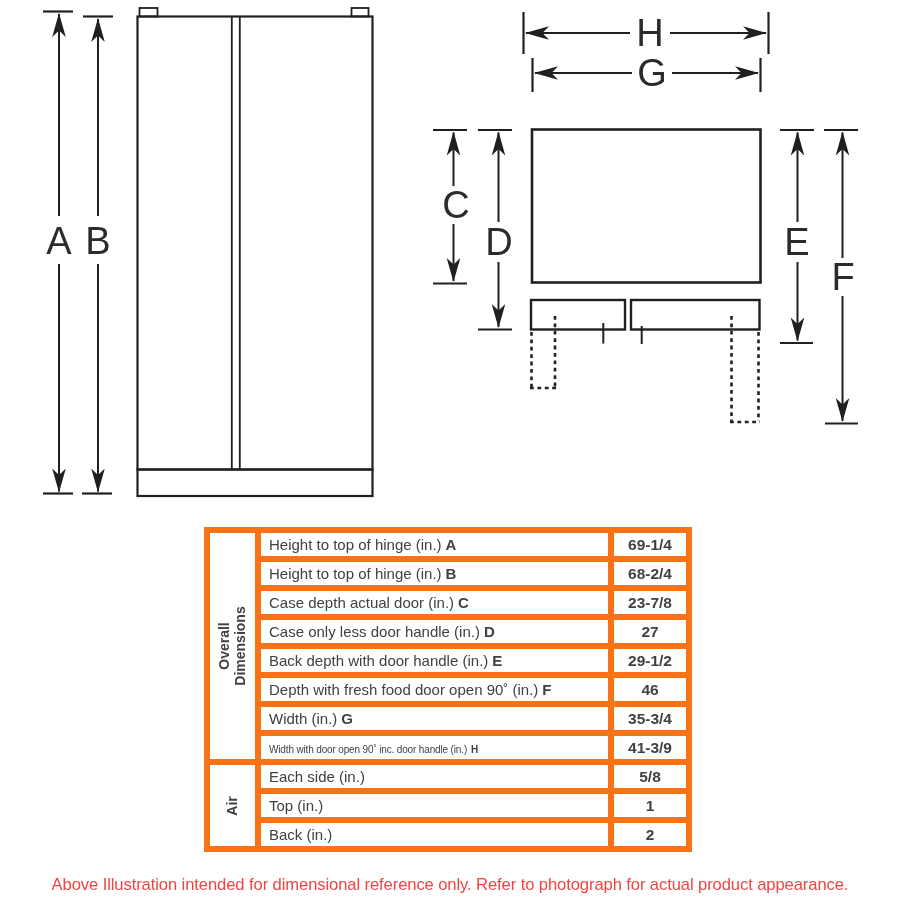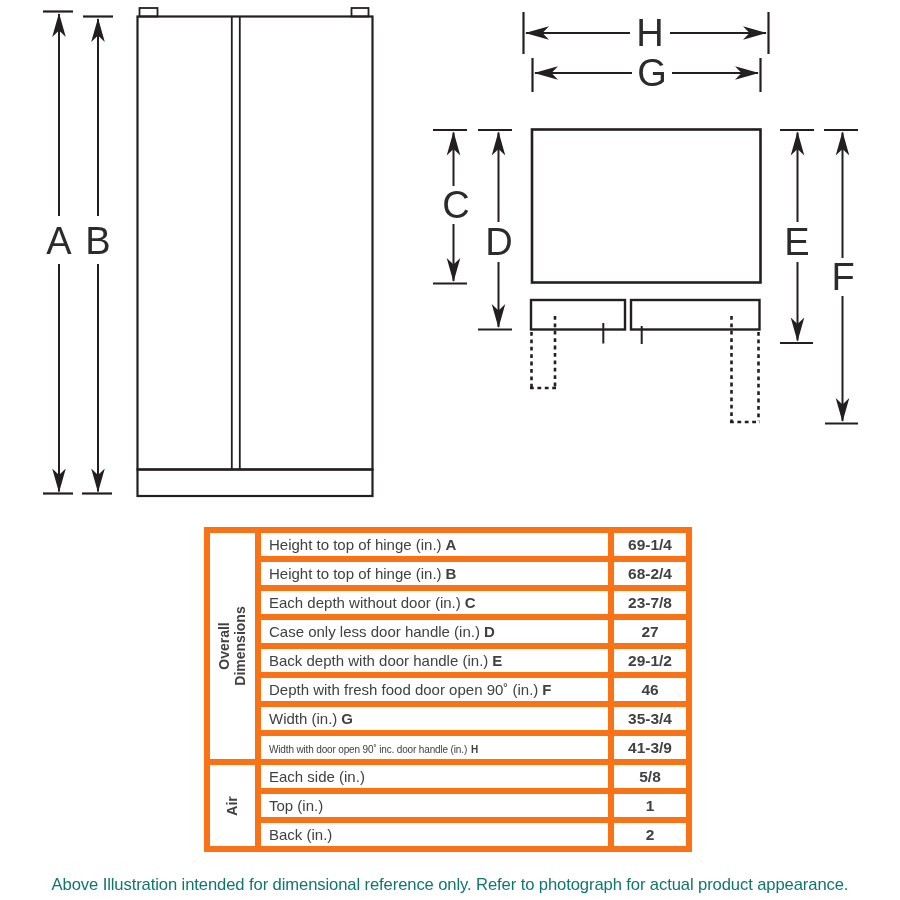--- a/index.html
+++ b/index.html
@@ -19,21 +19,21 @@
          font-weight:bold;font-size:14px;line-height:1.12;text-align:center;
          color:#414042;}
   .vtext.nowrap{white-space:nowrap;width:auto;}
   td.lbl{width:353px;padding-left:8px;}
   td.lbl b{margin-left:4px;}
   td.lbl.condensed span, td.lbl.condensed b{font-size:10px;letter-spacing:-0.15px;}
   td.val{width:78px;text-align:center;font-weight:bold;font-size:15.5px;margin-left:48px;}
 
   
   .caption{position:absolute;left:0;top:875px;width:900px;text-align:center;
-           font-size:16.6px;color:#0f766e;letter-spacing:-0.1px;}
+           font-size:16.6px;color:#ef4444;letter-spacing:-0.1px;}
 </style>
 </head>
 <body>
 
 <div id="page">
 
   <svg width="900" height="515" viewBox="0 0 900 515">
     <defs>
       <marker id="ah" viewBox="0 0 24 16" refX="23" refY="8" markerWidth="24" markerHeight="16" orient="auto" markerUnits="userSpaceOnUse">
         <path d="M24,8 L0,1.2 L6.5,8 L0,14.8 Z" fill="#231f20"></path>
@@ -141,21 +141,21 @@
         <div class="vtext">Overall Dimensions</div>
       </td>
       <td class="lbl"><span>Height to top of hinge (in.)</span><b>A</b></td>
       <td class="val">69-1/4</td>
     </tr>
     <tr>
       <td class="lbl"><span>Height to top of hinge (in.)</span><b>B</b></td>
       <td class="val">68-2/4</td>
     </tr>
     <tr>
-      <td class="lbl"><span>Each depth without door (in.)</span><b>C</b></td>
+      <td class="lbl"><span>Case depth actual door (in.)</span><b>C</b></td>
       <td class="val">23-7/8</td>
     </tr>
     <tr>
       <td class="lbl"><span>Case only less door handle (in.)</span><b>D</b></td>
       <td class="val">27</td>
     </tr>
     <tr>
       <td class="lbl"><span>Back depth with door handle (in.)</span><b>E</b></td>
       <td class="val">29-1/2</td>
     </tr>

